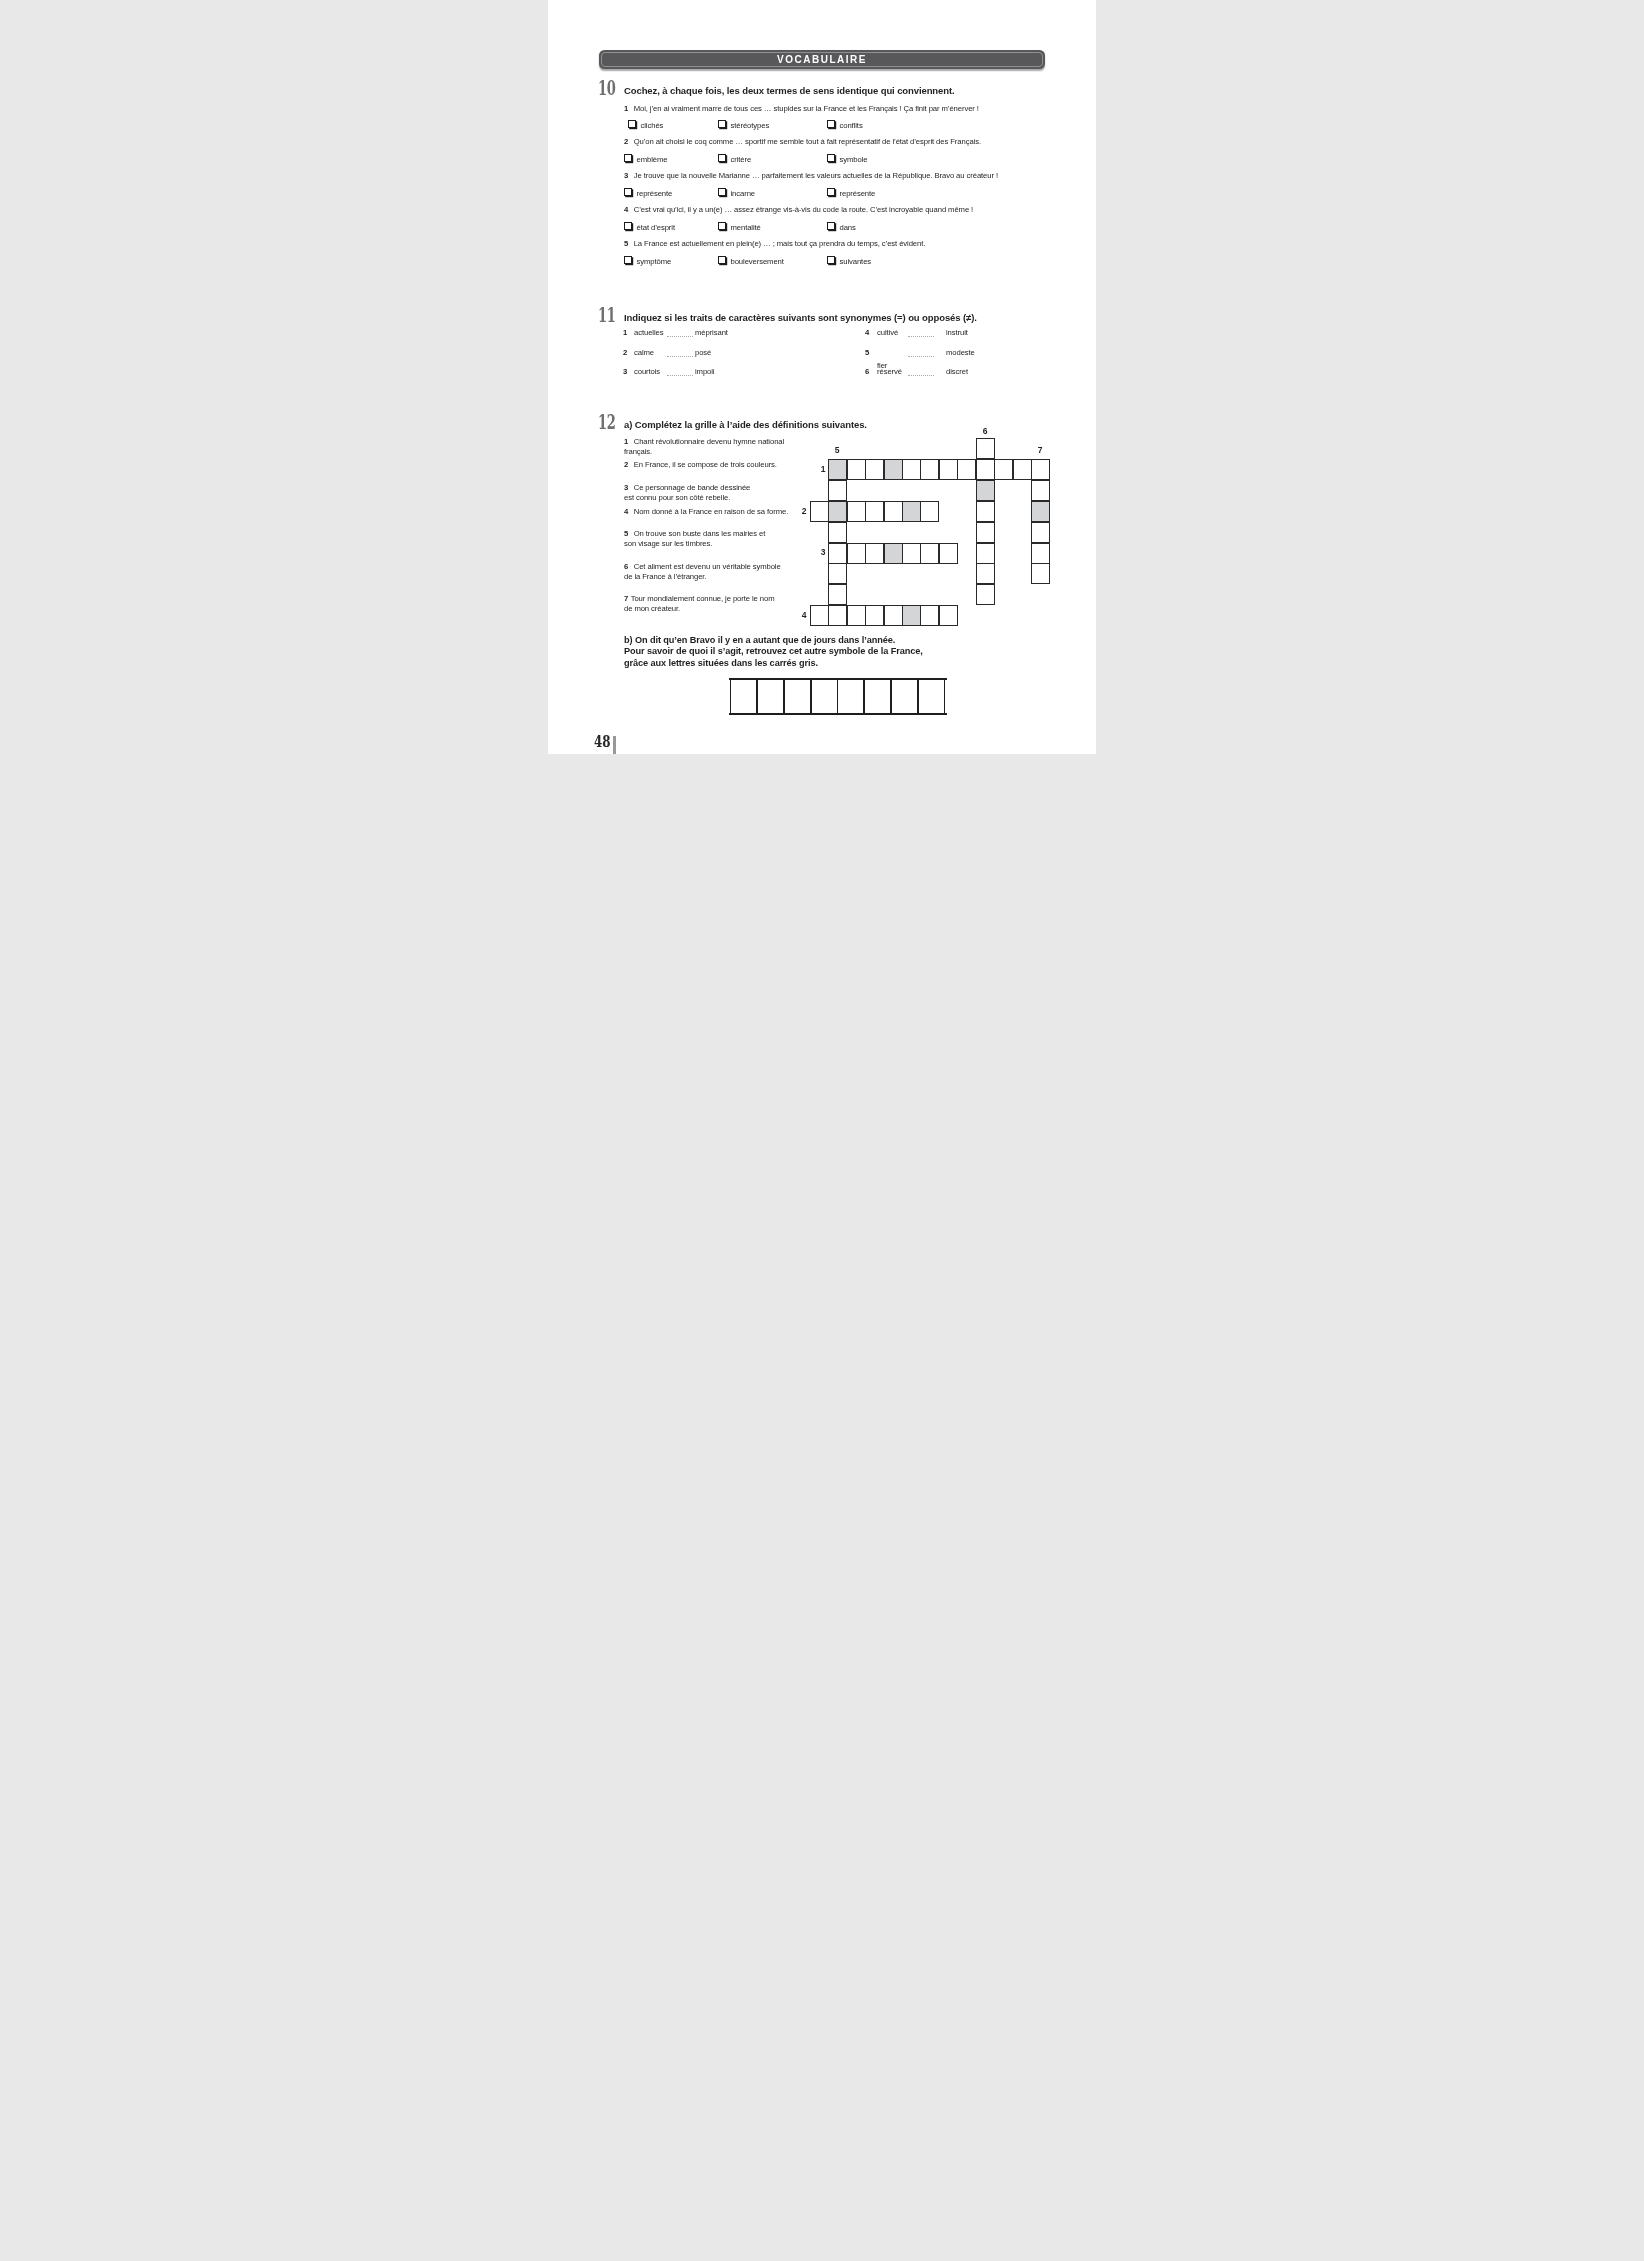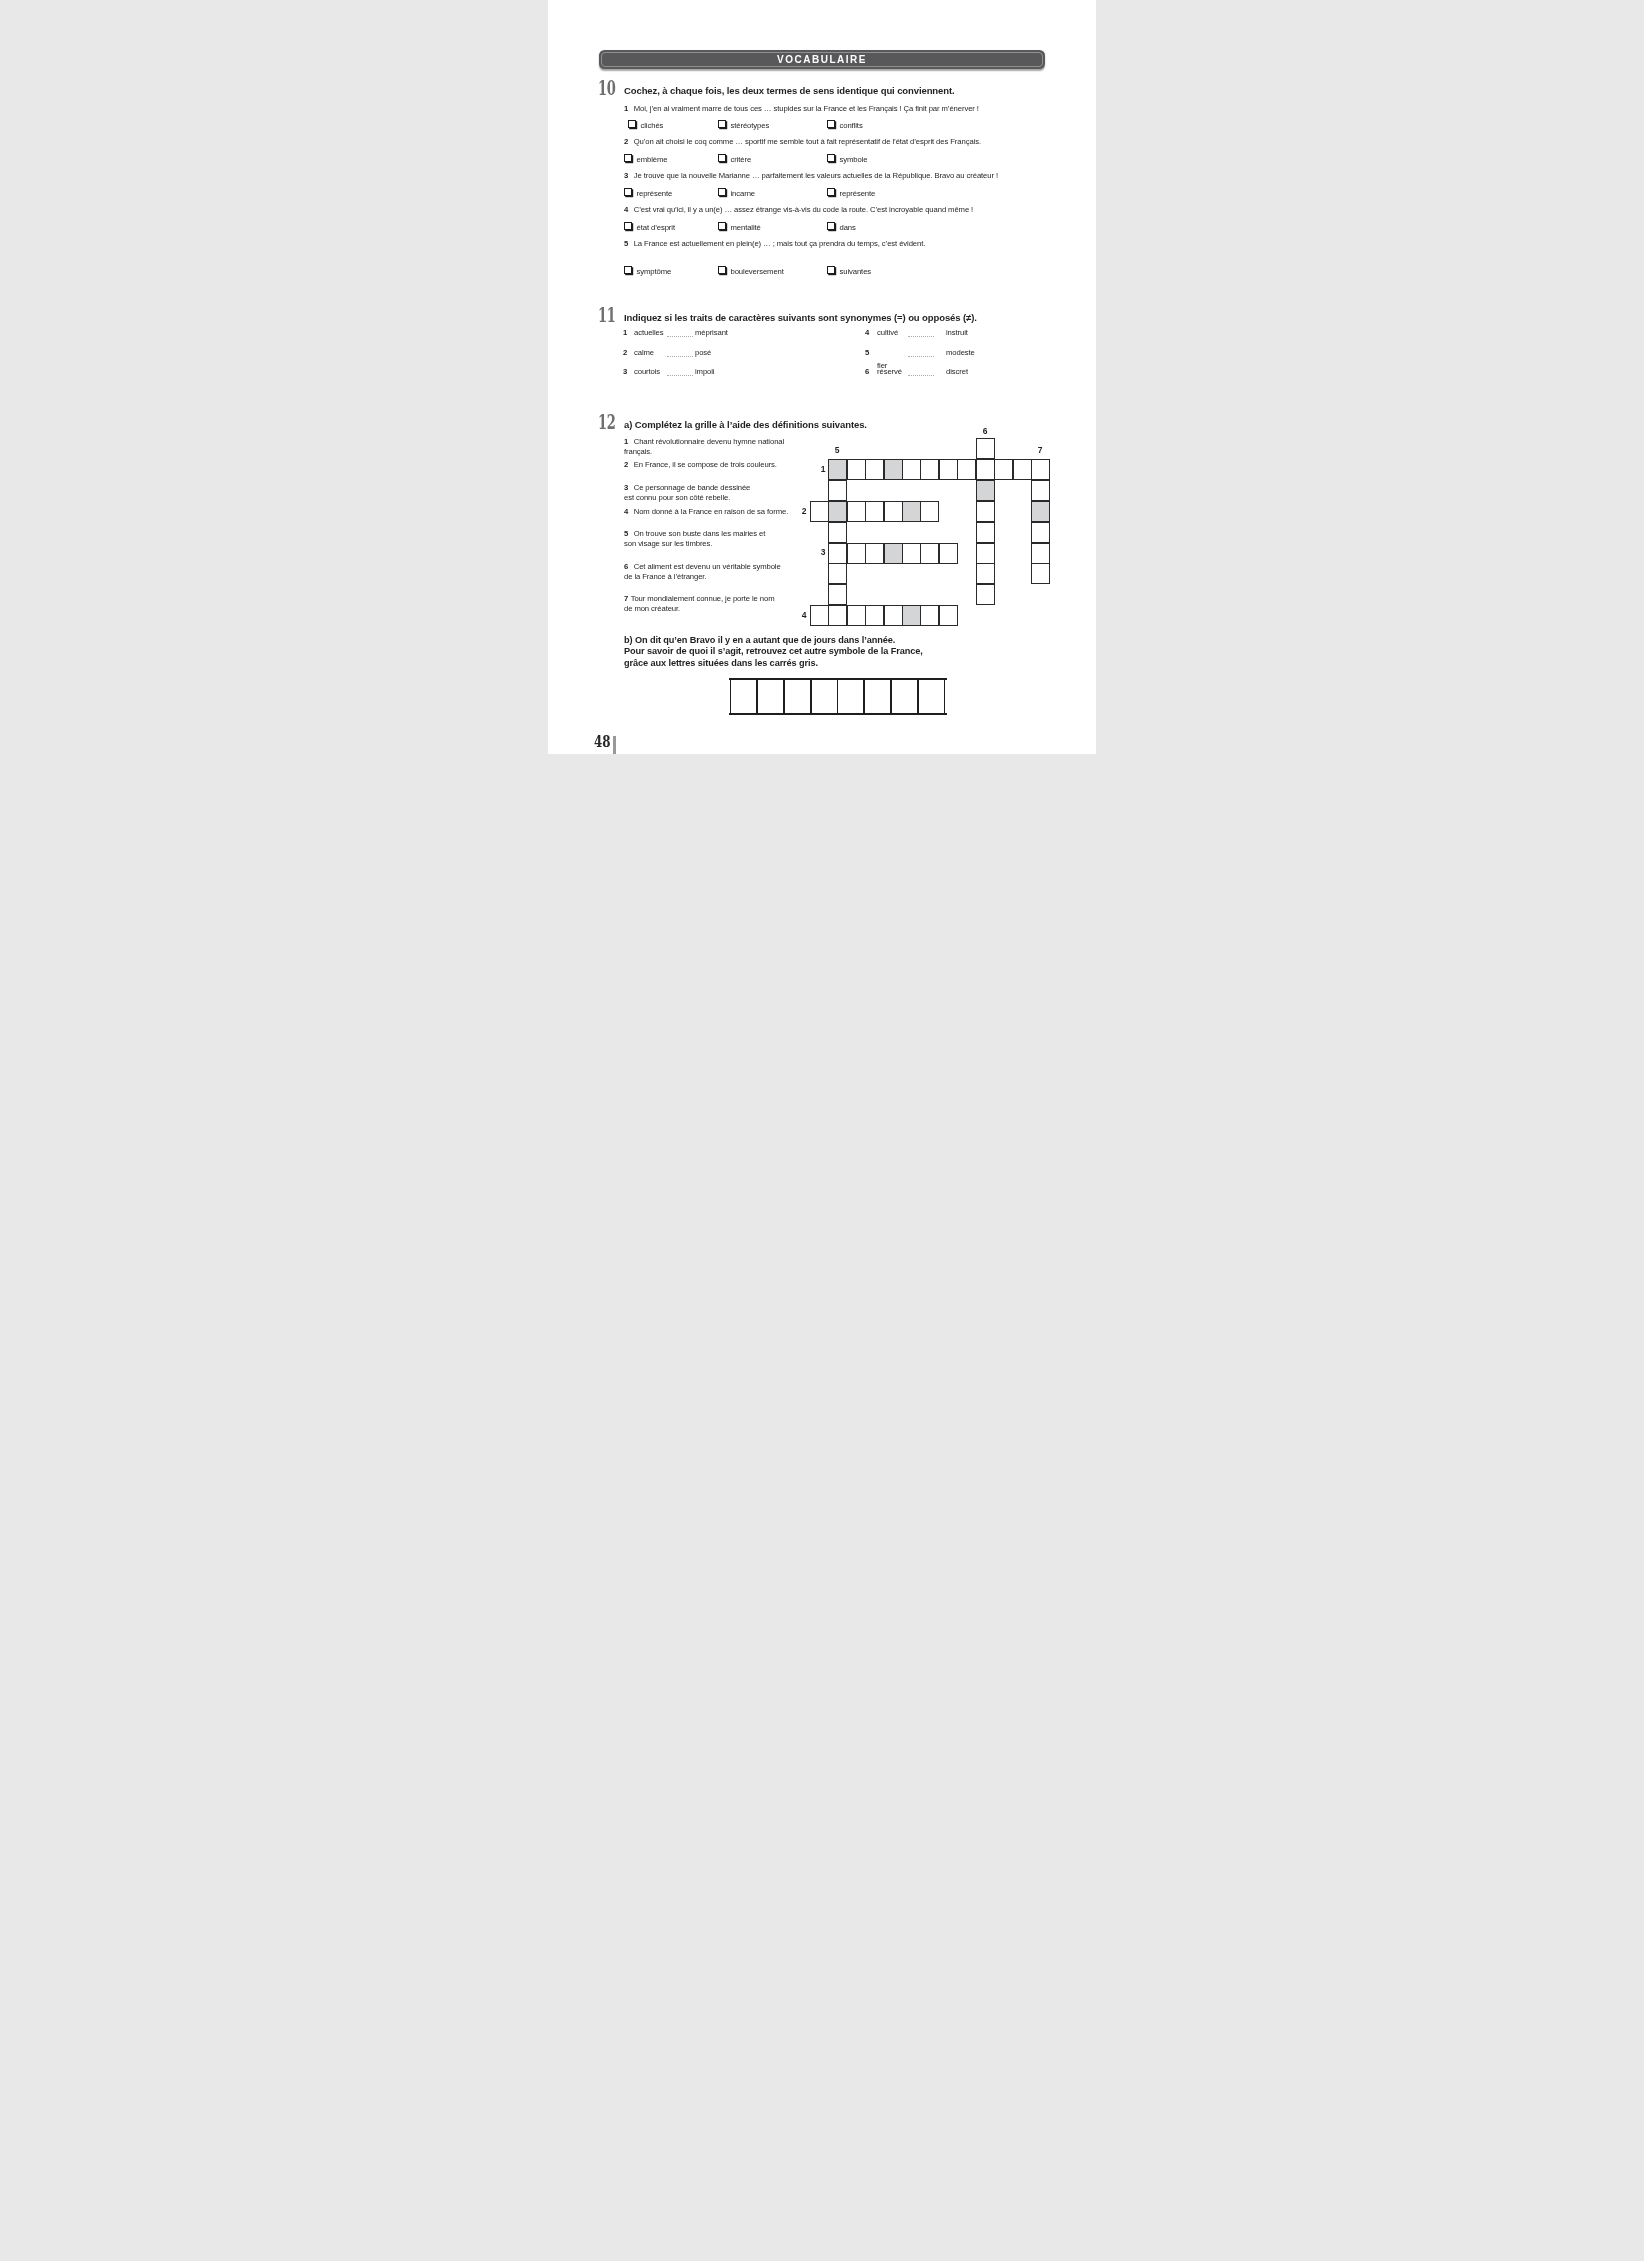--- a/index.html
+++ b/index.html
@@ -185,21 +185,21 @@
         <div class="opt" style="left: 94px;"><span class="cb"></span><span class="optlabel">incarne</span></div>
         <div class="opt" style="left: 203px;"><span class="cb"></span><span class="optlabel">représente</span></div>
       </div>
       <div class="sentence" style="top: 205px;"><span class="item-num">4</span><span>C’est vrai qu’ici, il y a un(e) … assez étrange vis-à-vis du code la route. C’est incroyable quand même !</span></div>
       <div class="optrow" style="top: 222px;">
         <div class="opt" style="left: 0px;"><span class="cb"></span><span class="optlabel">état d’esprit</span></div>
         <div class="opt" style="left: 94px;"><span class="cb"></span><span class="optlabel">mentalité</span></div>
         <div class="opt" style="left: 203px;"><span class="cb"></span><span class="optlabel">dans</span></div>
       </div>
       <div class="sentence" style="top: 239px;"><span class="item-num">5</span><span>La France est actuellement en plein(e) … ; mais tout ça prendra du temps, c’est évident.</span></div>
-      <div class="optrow" style="top: 256px; margin-top: 10px;">
+      <div class="optrow" style="top: 256px;">
         <div class="opt" style="left: 0px;"><span class="cb"></span><span class="optlabel">symptôme</span></div>
         <div class="opt" style="left: 94px;"><span class="cb"></span><span class="optlabel">bouleversement</span></div>
         <div class="opt" style="left: 203px;"><span class="cb"></span><span class="optlabel">suivantes</span></div>
       </div>
     </div>
 
   <div class="exnum" style="left:50px;top:305px">11</div>
   <h2 class="extitle" style="left:76px;top:312px">Indiquez si les traits de caractères suivants sont synonymes (=) ou opposés (≠).</h2>
   <div id="ex11-rows">
       <div class="pair-row" style="top: 328px;">

